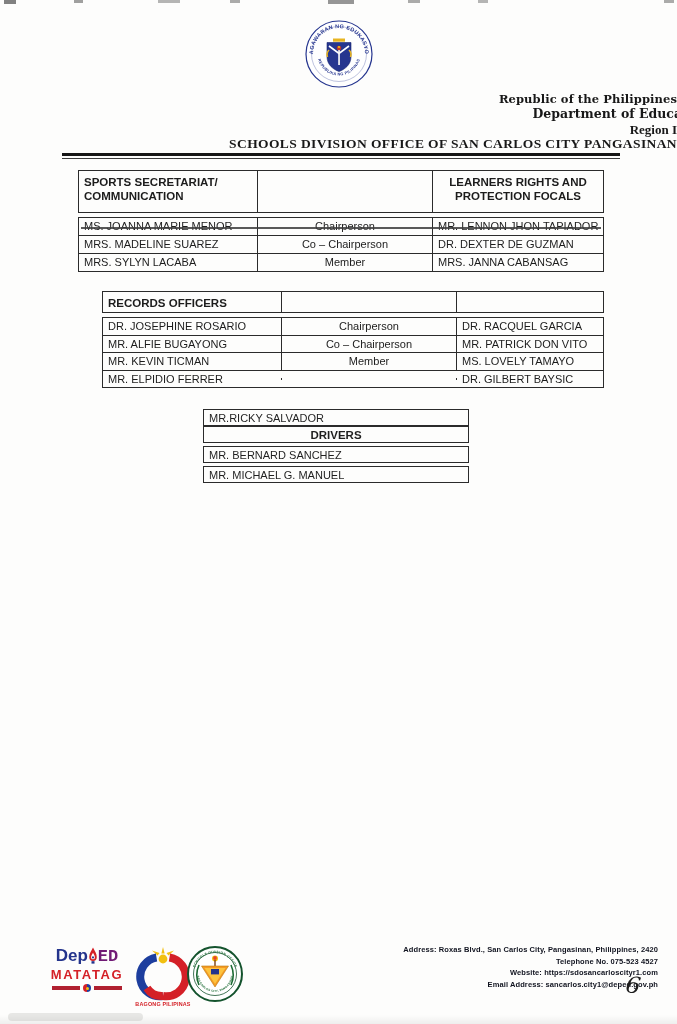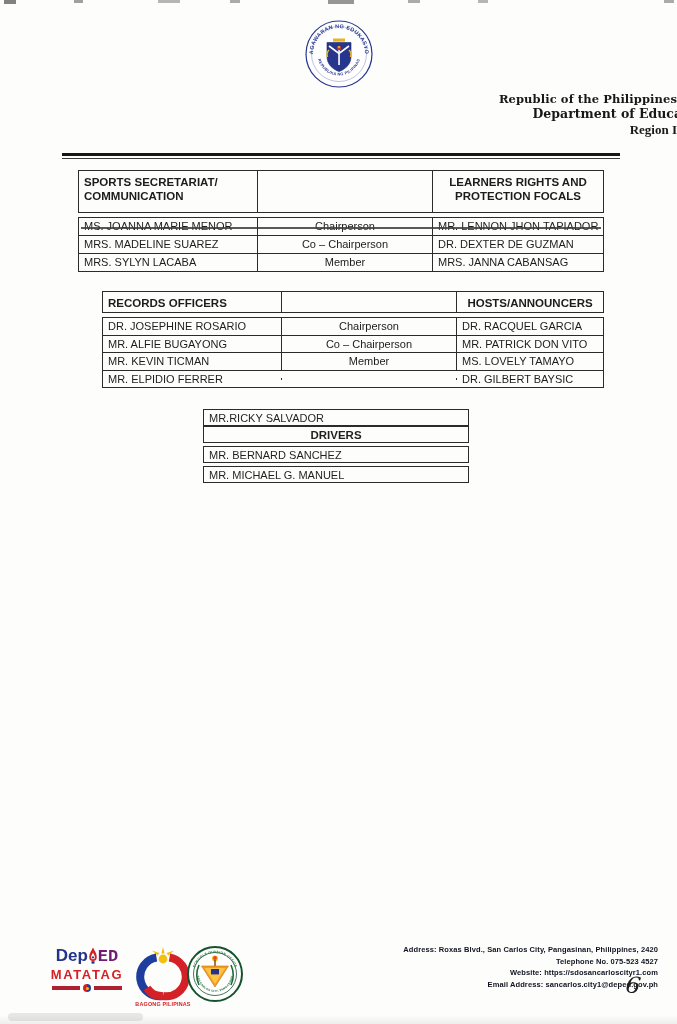--- a/index.html
+++ b/index.html
@@ -100,20 +100,21 @@
       <circle cx="35" cy="31" r="2.3" fill="#c0392b"></circle>
       <circle cx="35" cy="30" r="1.1" fill="#f2c010"></circle>
       <path d="M 25,33 q -3,3 -1.5,7" stroke="#e8b522" stroke-width="1.6" fill="none"></path>
       <path d="M 45,33 q 3,3 1.5,7" stroke="#e8b522" stroke-width="1.6" fill="none"></path>
     </svg>
   </div>
 
   <div class="hline h-republic">Republic of the Philippines</div>
   <div class="hline h-department">Department of Education</div>
   <div class="hline h-region">Region I</div>
+  <div class="hline h-office">SCHOOLS DIVISION OFFICE OF SAN CARLOS CITY PANGASINAN</div>
   <div class="rule1"></div>
   <div class="rule2"></div>
 
   <div class="tbl tbl1" style="left:78px; top:170px; width:526px;">
     <div class="t-head" style="height:43px;">
       <div class="t-row" style="height:100%;">
         <div class="t-cell c1">SPORTS SECRETARIAT/ COMMUNICATION</div>
         <div class="t-cell c2"></div>
         <div class="t-cell c3">LEARNERS RIGHTS AND PROTECTION FOCALS</div>
       </div>
@@ -136,21 +137,20 @@
         <div class="t-cell c3">MRS. JANNA CABANSAG</div>
       </div>
     </div>
   </div>
 
   <div class="tbl tbl2" style="left:78px; top:291px; width:526px;padding-left:24px;">
     <div class="t-head" style="height:22px;">
       <div class="t-row" style="height:100%;">
         <div class="t-cell c1">RECORDS OFFICERS</div>
         <div class="t-cell c2"></div>
-        <div class="t-cell c3">HOSTS/ANNOUNCERS</div>
       </div>
     </div>
     <div class="t-body">
       <div class="t-row">
         <div class="t-cell c1">DR. JOSEPHINE ROSARIO</div>
         <div class="t-cell c2">Chairperson</div>
         <div class="t-cell c3">DR. RACQUEL GARCIA</div>
       </div>
       <div class="t-row">
         <div class="t-cell c1">MR. ALFIE BUGAYONG</div>

